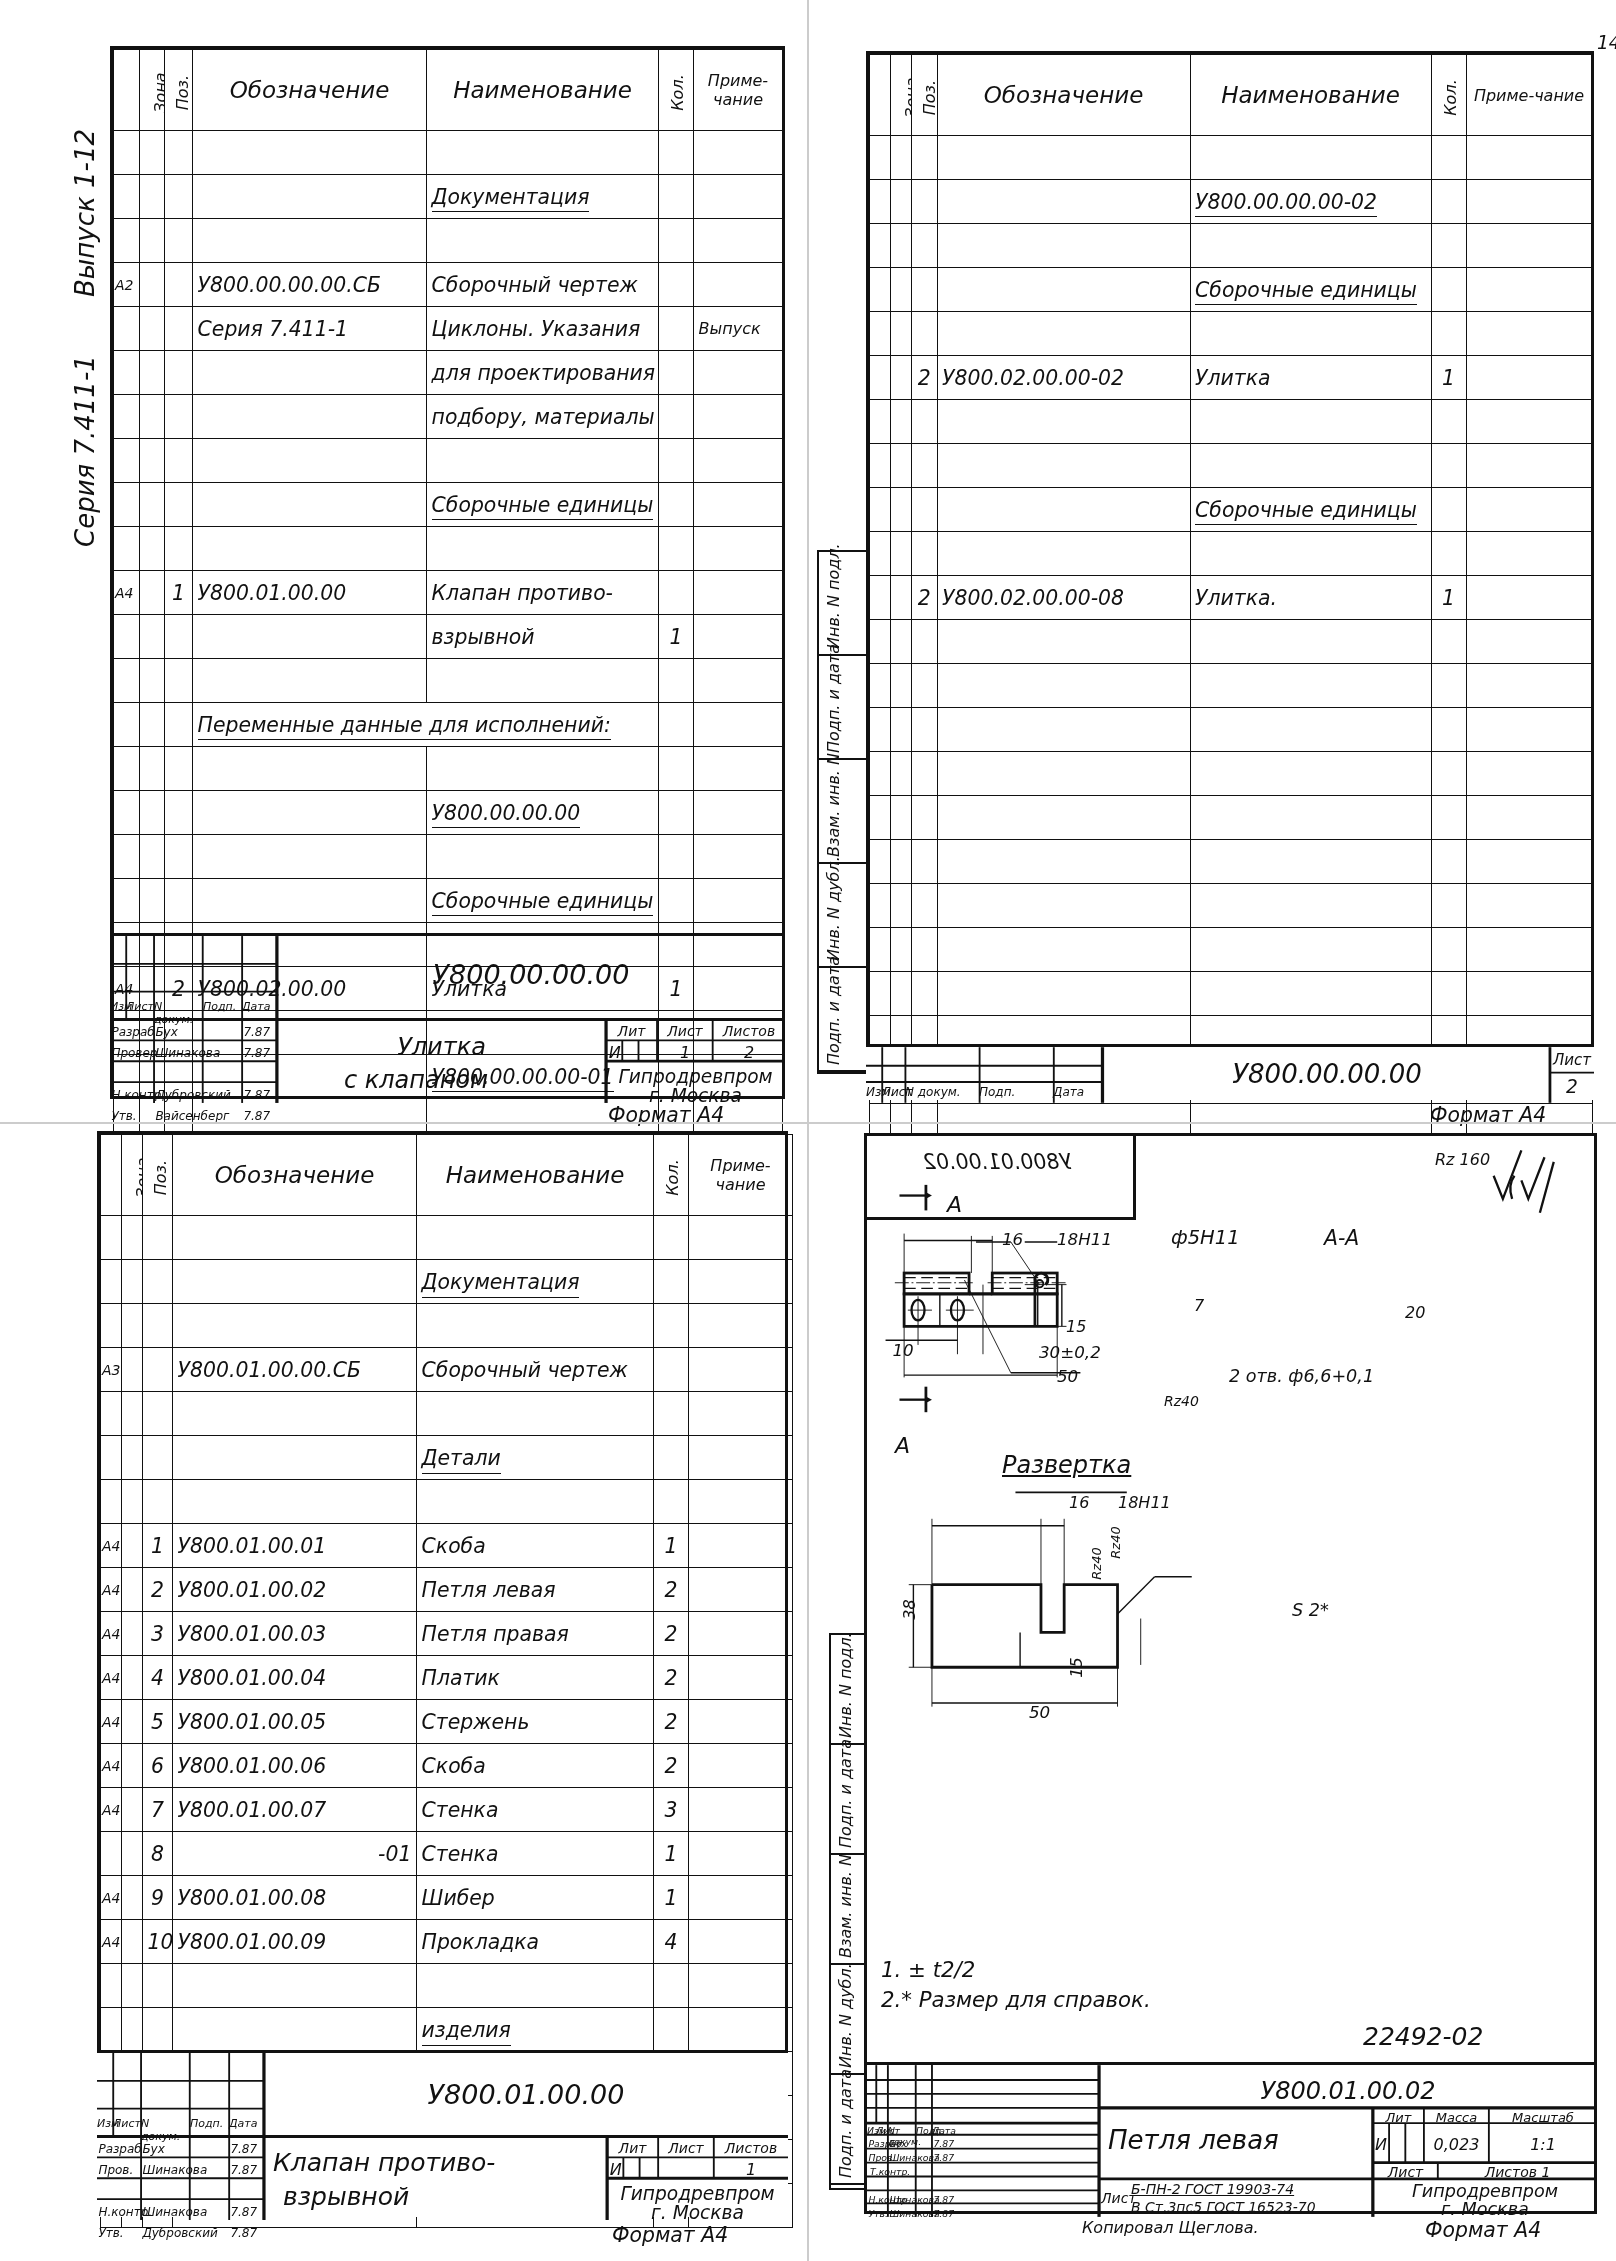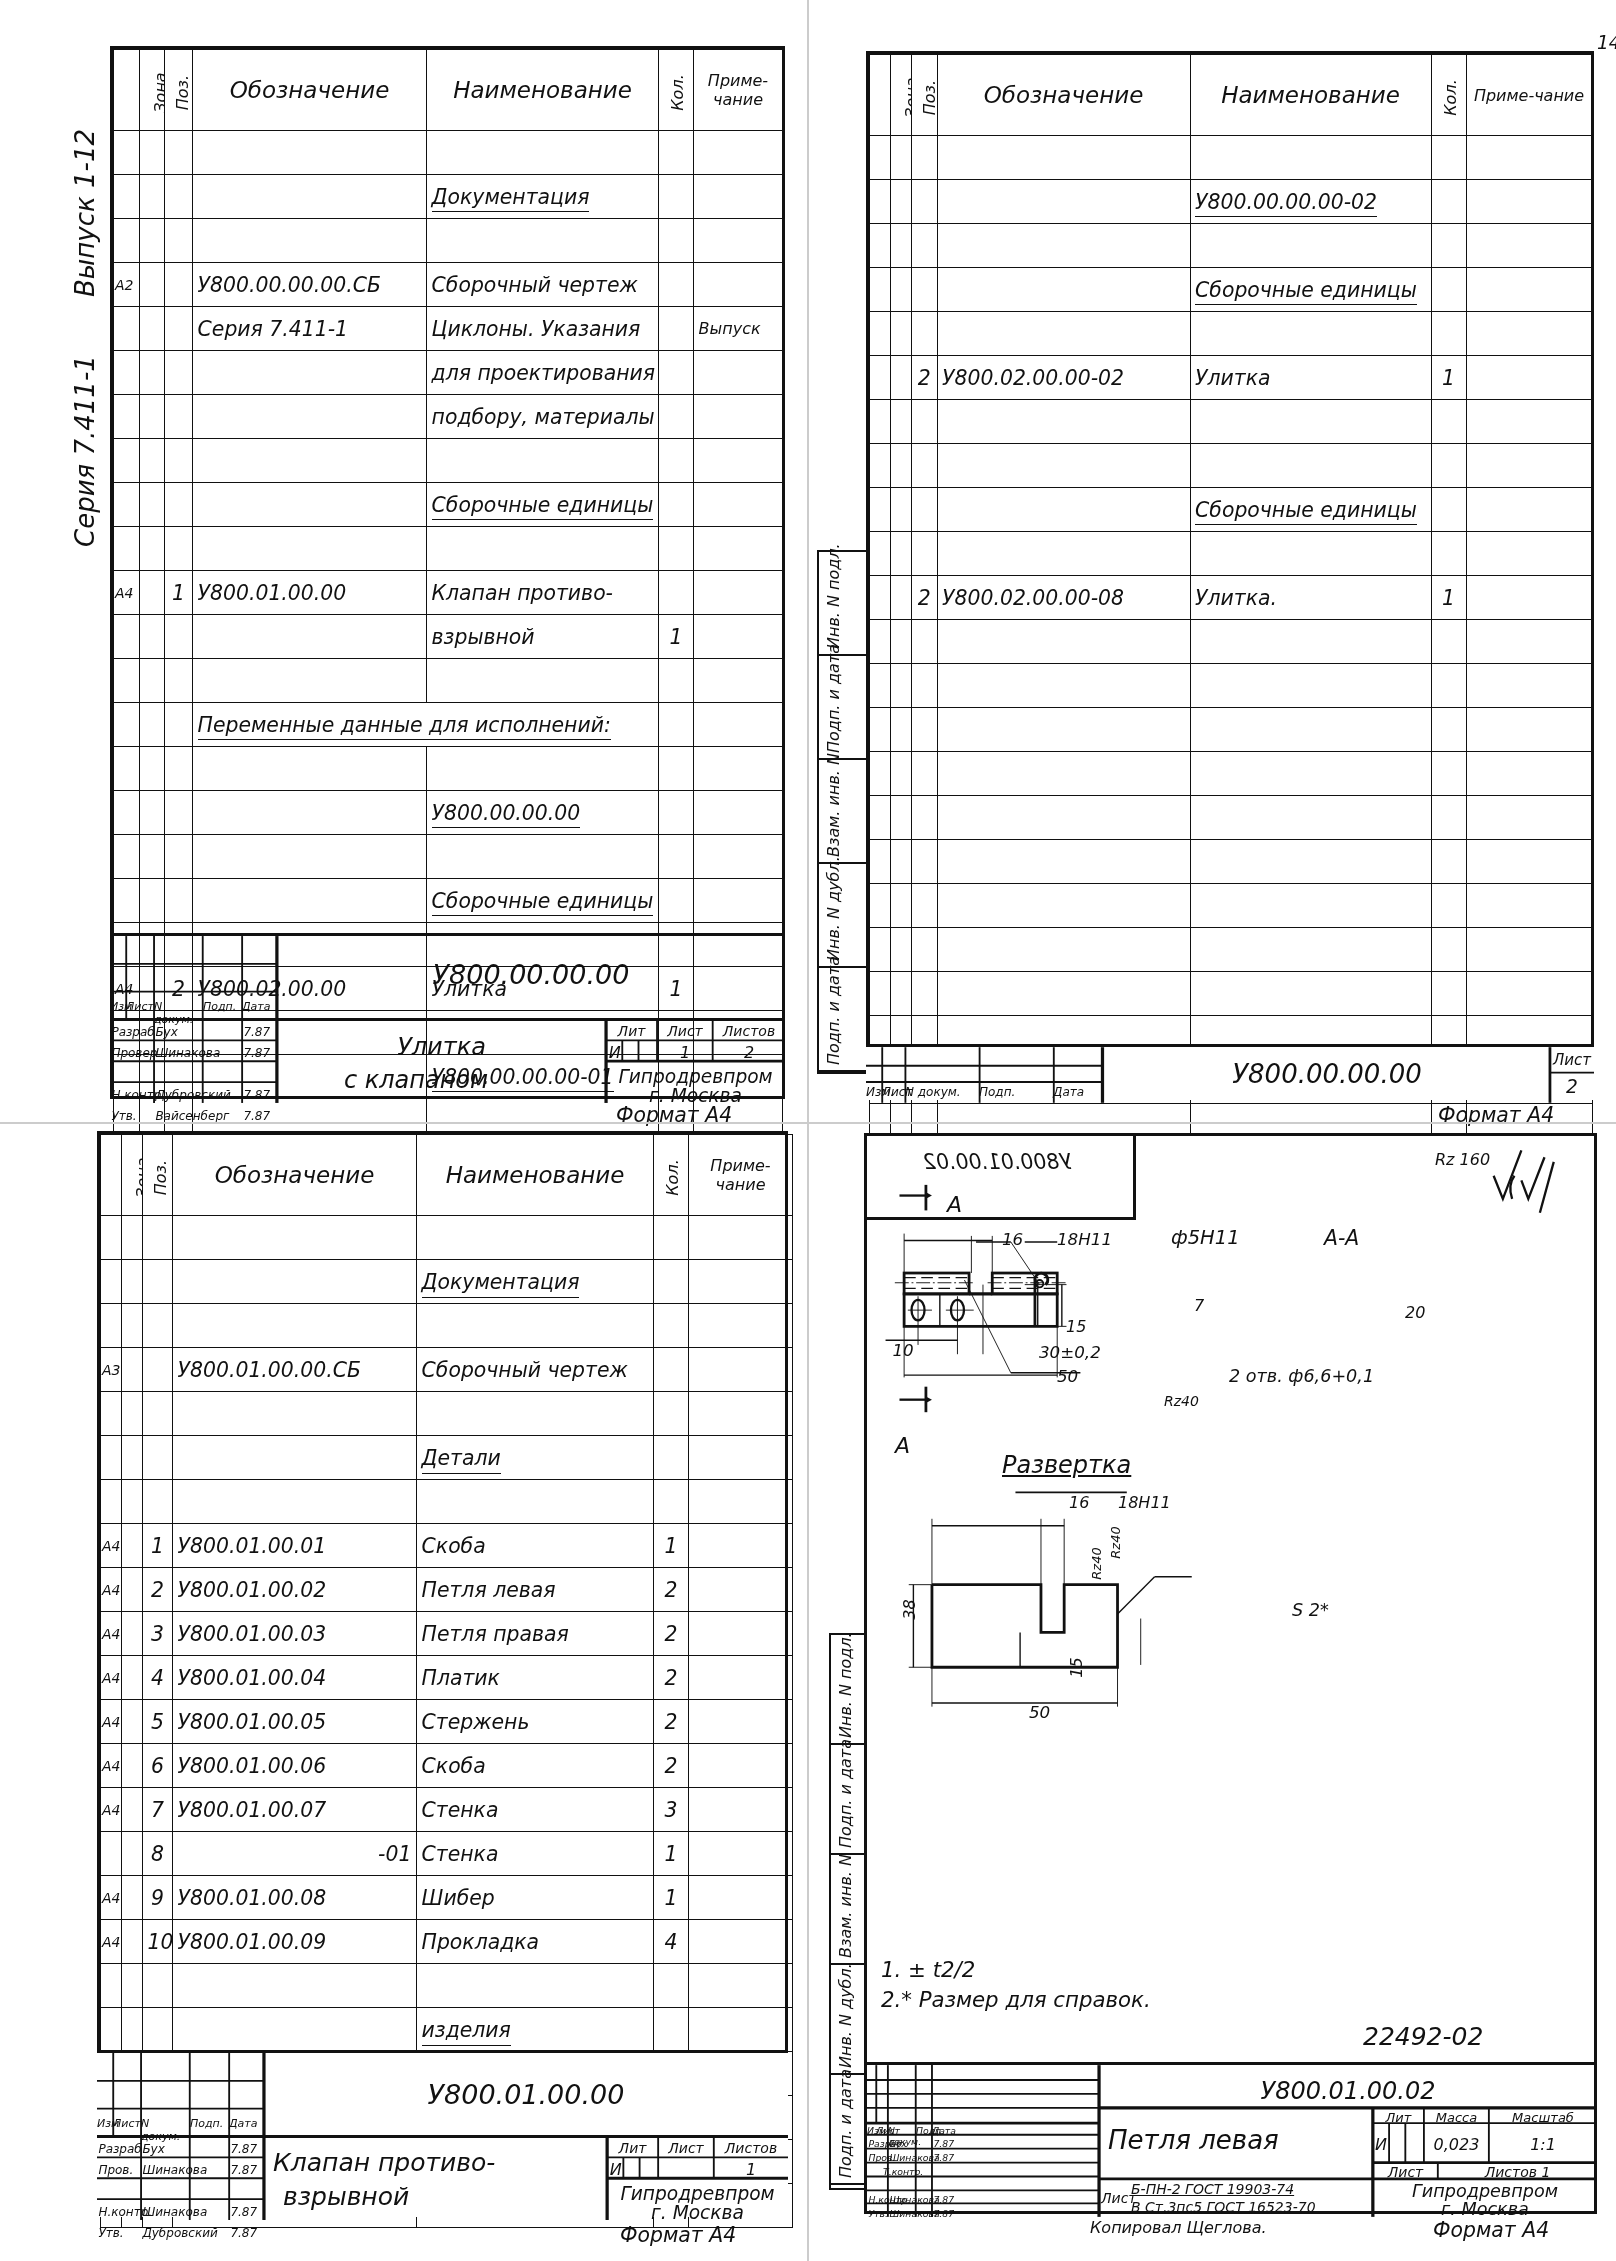--- a/index.html
+++ b/index.html
@@ -18,21 +18,21 @@
   th.vert { padding: 0 !important; }
   th.vert span { display: inline-block; transform: rotate(-90deg); font-size: 16px; white-space: nowrap; }
   td.small { font-size: 14px !important; padding: 0 0.9px !important; }
   td.ul span { border-bottom: 1.9px solid #111; padding-bottom: 2.8px; }
   td.center { text-align: center; }
   td.right { text-align: right; }
 
   
   .tb { position: absolute; border-top: 3.2px solid #111; }
 
-  .caption { position: absolute; font-style: italic; font-size: 20.4px; margin-left: 8px; }
+  .caption { position: absolute; font-style: italic; font-size: 20.4px; }
   .side-text { position: absolute; transform-origin: left top; transform: rotate(-90deg); font-style: italic; font-size: 26px; white-space: nowrap; }
 
   .side-stamps { position: absolute; border: 2.8px solid #111; }
   .side-stamps div { border-bottom: 2.3px solid #111; position: relative; }
   .side-stamps div span { position: absolute; left: 3.7px; bottom: 4.6px; transform-origin: left bottom; transform: rotate(-90deg) translate(0, 20.4px); font-style: italic; font-size: 16px; white-space: nowrap; }
 </style>
 </head>
 <body>
 
 <div class="sheet" style="left:0;top:0;width:808px;height:1123px;">
@@ -1231,21 +1231,21 @@
             <span style="width: 16px; padding-left: 1.4px;"></span>
             <span style="width: 167px; padding-left: 1.4px;">7.87</span>
           </div>
           <div class="hand" style="display: flex; height: 14px; align-items: center; font-size: 9.3px;">
             <span style="width: 21px; padding-left: 1.4px;">Пров.</span>
             <span style="width: 28px; padding-left: 1.4px;">Шинакова</span>
             <span style="width: 16px; padding-left: 1.4px;"></span>
             <span style="width: 167px; padding-left: 1.4px;">7.87</span>
           </div>
           <div class="hand" style="display: flex; height: 14px; align-items: center; font-size: 9.3px;">
-            <span style="width: 21px; padding-left: 16px;">Т.контр.</span>
+            <span style="width: 21px; padding-left: 3px;">Т.контр.</span>
             <span style="width: 28px; padding-left: 1.4px;"></span>
             <span style="width: 16px; padding-left: 1.4px;"></span>
             <span style="width: 167px; padding-left: 1.4px;"></span>
           </div>
           <div class="hand" style="display: flex; height: 14px; align-items: center; font-size: 9.3px;">
             <span style="width: 21px; padding-left: 1.4px;"></span>
             <span style="width: 28px; padding-left: 1.4px;"></span>
             <span style="width: 16px; padding-left: 1.4px;"></span>
             <span style="width: 167px; padding-left: 1.4px;"></span>
           </div>

